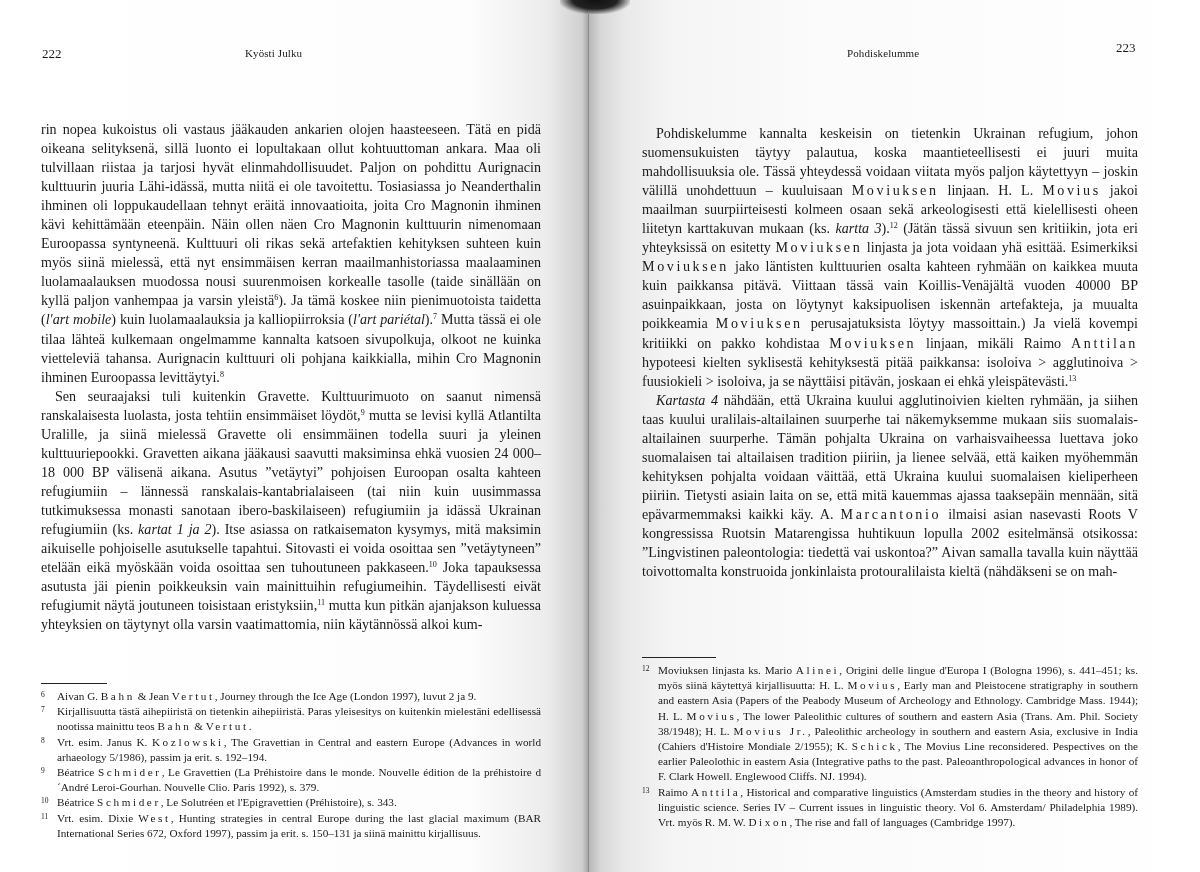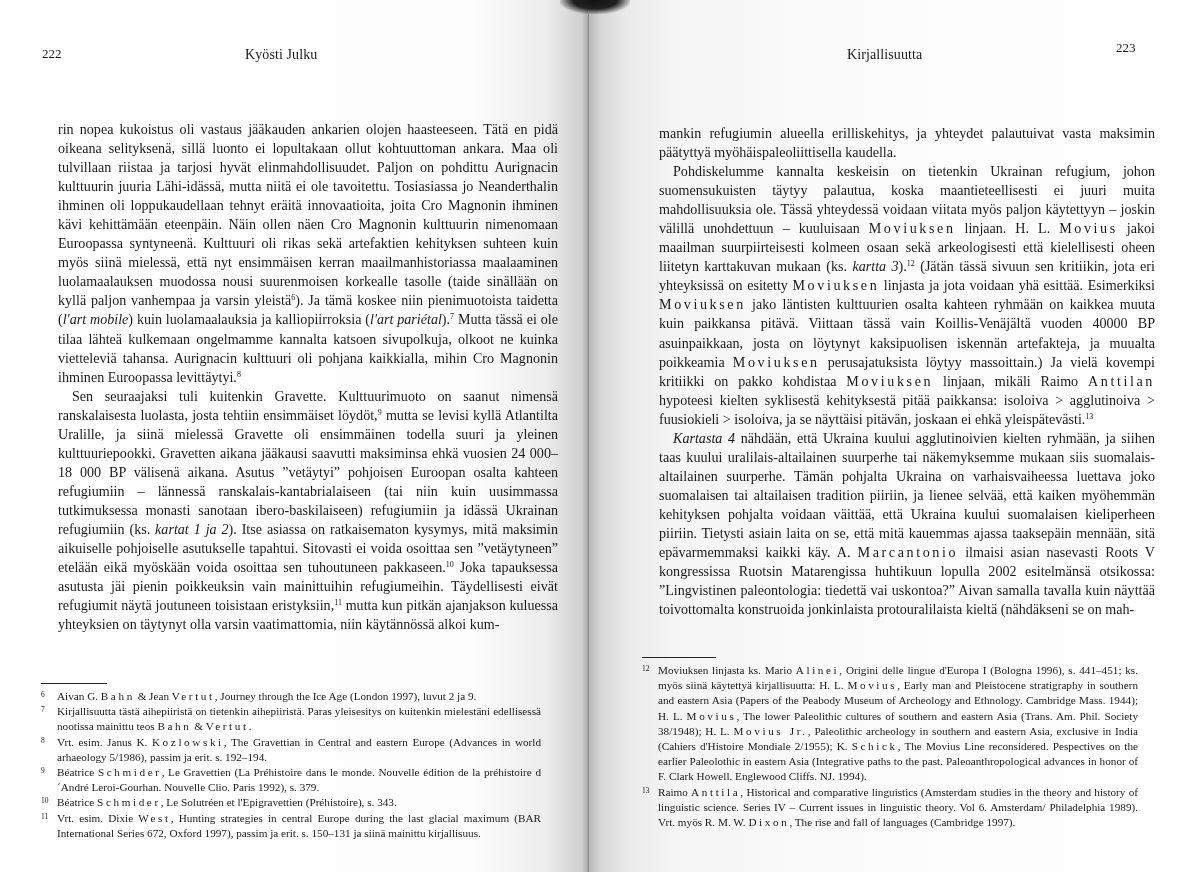--- a/index.html
+++ b/index.html
@@ -20,23 +20,23 @@
     background: linear-gradient(to right, #b5b5b5 0%, #d6d6d6 2%, #e9e9e9 6%, #f5f5f5 14%, #fbfbfb 40%, #ffffff 100%);
   }
   .spine-top {
     position: absolute; left: 560px; top: 0; width: 70px; height: 14px;
     background: radial-gradient(ellipse at 50% 0%, #111 0%, #222 45%, rgba(0,0,0,0) 75%);
   }
   .gutter-line {
     position: absolute; left: 588px; top: 14px; width: 1px; height: 858px; background: #8a8a8a;
   }
   .folio { position: absolute; font-size: 13px; }
-  .running-head { position: absolute; font-size: 14px; letter-spacing: 0.1px; }
+  .running-head { position: absolute; font-size: 11px; letter-spacing: 0.1px; }
   .text-block {
-    position: absolute; font-size: 14.1px; line-height: 19.05px; text-align: justify; margin-left: 17px;
+    position: absolute; font-size: 14.1px; line-height: 19.05px; text-align: justify;
   }
   .text-block p { margin: 0; }
   .text-block p.indent { text-indent: 14px; }
   .rule { position: absolute; height: 1px; background: #222; }
   .notes { position: absolute; font-size: 11.2px; line-height: 15.2px; text-align: justify; }
   .note { position: relative; padding-left: 16px; margin: 0; }
   .note .num { position: absolute; left: 0; top: -2px; font-size: 7.5px; }
   .sp { letter-spacing: 2.6px; }
   sup { font-size: 8px; line-height: 0; vertical-align: 5px; }
   i { }
@@ -61,25 +61,24 @@
       <div class="note"><span class="num">6</span><span>Aivan G. </span><span class="sp">Bahn</span><span> &amp; Jean </span><span class="sp">Vertut</span><span>, Journey through the Ice Age (London 1997), luvut 2 ja 9.</span></div>
       <div class="note"><span class="num">7</span><span>Kirjallisuutta tästä aihepiiristä on tietenkin aihepiiristä. Paras yleisesitys on kuitenkin mielestäni edellisessä nootissa mainittu teos </span><span class="sp">Bahn</span><span> &amp; </span><span class="sp">Vertut</span><span>.</span></div>
       <div class="note"><span class="num">8</span><span>Vrt. esim. Janus K. </span><span class="sp">Kozlowski</span><span>, The Gravettian in Central and eastern Europe (Advances in world arhaeology 5/1986), passim ja erit. s. 192–194.</span></div>
       <div class="note"><span class="num">9</span><span>Béatrice </span><span class="sp">Schmider</span><span>, Le Gravettien (La Préhistoire dans le monde. Nouvelle édition de la préhistoire d´André Leroi-Gourhan. Nouvelle Clio. Paris 1992), s. 379.</span></div>
       <div class="note"><span class="num">10</span><span>Béatrice </span><span class="sp">Schmider</span><span>, Le Solutréen et l'Epigravettien (Préhistoire), s. 343.</span></div>
       <div class="note"><span class="num">11</span><span>Vrt. esim. Dixie </span><span class="sp">West</span><span>, Hunting strategies in central Europe during the last glacial maximum (BAR International Series 672, Oxford 1997), passim ja erit. s. 150–131 ja siinä mainittu kirjallisuus.</span></div>
     </div>
   </div>
 
   <div class="page page-right">
-    <div class="running-head" style="left:259px; top:47px;">Kirjallisuutta</div>
+    <div class="running-head" style="left:259px; top:47px;">Pohdiskelumme</div>
     <div class="folio" style="left:528px; top:40px;">223</div>
 
     <div class="text-block" style="left:54px; top:124px; width:496px;">
-      <p><span>mankin refugiumin alueella erilliskehitys, ja yhteydet palautuivat vasta maksimin päätyttyä myöhäispaleoliittisella kaudella.</span></p>
       <p class="indent"><span>Pohdiskelumme kannalta keskeisin on tietenkin Ukrainan refugium, johon suomensukuisten täytyy palautua, koska maantieteellisesti ei juuri muita mahdollisuuksia ole. Tässä yhteydessä voidaan viitata myös paljon käytettyyn – joskin välillä unohdettuun – kuuluisaan </span><span class="sp">Moviuksen</span><span> linjaan. H. L. </span><span class="sp">Movius</span><span> jakoi maailman suurpiirteisesti kolmeen osaan sekä arkeologisesti että kielellisesti oheen liitetyn karttakuvan mukaan (ks. </span><i>kartta 3</i><span>).</span><sup>12</sup><span> (Jätän tässä sivuun sen kritiikin, jota eri yhteyksissä on esitetty </span><span class="sp">Moviuksen</span><span> linjasta ja jota voidaan yhä esittää. Esimerkiksi </span><span class="sp">Moviuksen</span><span> jako läntisten kulttuurien osalta kahteen ryhmään on kaikkea muuta kuin paikkansa pitävä. Viittaan tässä vain Koillis-Venäjältä vuoden 40000 BP asuinpaikkaan, josta on löytynyt kaksipuolisen iskennän artefakteja, ja muualta poikkeamia </span><span class="sp">Moviuksen</span><span> perusajatuksista löytyy massoittain.) Ja vielä kovempi kritiikki on pakko kohdistaa </span><span class="sp">Moviuksen</span><span> linjaan, mikäli Raimo </span><span class="sp">Anttilan</span><span> hypoteesi kielten syklisestä kehityksestä pitää paikkansa: isoloiva &gt; agglutinoiva &gt; fuusiokieli &gt; isoloiva, ja se näyttäisi pitävän, joskaan ei ehkä yleispätevästi.</span><sup>13</sup></p>
       <p class="indent"><i>Kartasta 4</i><span> nähdään, että Ukraina kuului agglutinoivien kielten ryhmään, ja siihen taas kuului uralilais-altailainen suurperhe tai näkemyksemme mukaan siis suomalais-altailainen suurperhe. Tämän pohjalta Ukraina on varhaisvaiheessa luettava joko suomalaisen tai altailaisen tradition piiriin, ja lienee selvää, että kaiken myöhemmän kehityksen pohjalta voidaan väittää, että Ukraina kuului suomalaisen kieliperheen piiriin. Tietysti asiain laita on se, että mitä kauemmas ajassa taaksepäin mennään, sitä epävarmemmaksi kaikki käy. A. </span><span class="sp">Marcantonio</span><span> ilmaisi asian nasevasti Roots V kongressissa Ruotsin Matarengissa huhtikuun lopulla 2002 esitelmänsä otsikossa: ”Lingvistinen paleontologia: tiedettä vai uskontoa?” Aivan samalla tavalla kuin näyttää toivottomalta konstruoida jonkinlaista protouralilaista kieltä (nähdäkseni se on mah-</span></p>
     </div>
 
     <div class="rule" style="left:54px; top:657px; width:74px;"></div>
 
     <div class="notes" style="left:54px; top:663px; width:496px;">
       <div class="note"><span class="num">12</span><span>Moviuksen linjasta ks. Mario </span><span class="sp">Alinei</span><span>, Origini delle lingue d'Europa I (Bologna 1996), s. 441–451; ks. myös siinä käytettyä kirjallisuutta: H. L. </span><span class="sp">Movius</span><span>, Early man and Pleistocene stratigraphy in southern and eastern Asia (Papers of the Peabody Museum of Archeology and Ethnology. Cambridge Mass. 1944); H. L. </span><span class="sp">Movius</span><span>, The lower Paleolithic cultures of southern and eastern Asia (Trans. Am. Phil. Society 38/1948); H. L. </span><span class="sp">Movius Jr.</span><span>, Paleolithic archeology in southern and eastern Asia, exclusive in India (Cahiers d'Histoire Mondiale 2/1955); K. </span><span class="sp">Schick</span><span>, The Movius Line reconsidered. Pespectives on the earlier Paleolothic in eastern Asia (Integrative paths to the past. Paleoanthropological advances in honor of F. Clark Howell. Englewood Cliffs. NJ. 1994).</span></div>
       <div class="note"><span class="num">13</span><span>Raimo </span><span class="sp">Anttila</span><span>, Historical and comparative linguistics (Amsterdam studies in the theory and history of linguistic science. Series IV – Current issues in linguistic theory. Vol 6. Amsterdam/ Philadelphia 1989). Vrt. myös R. M. W. </span><span class="sp">Dixon</span><span>, The rise and fall of languages (Cambridge 1997).</span></div>
     </div>

